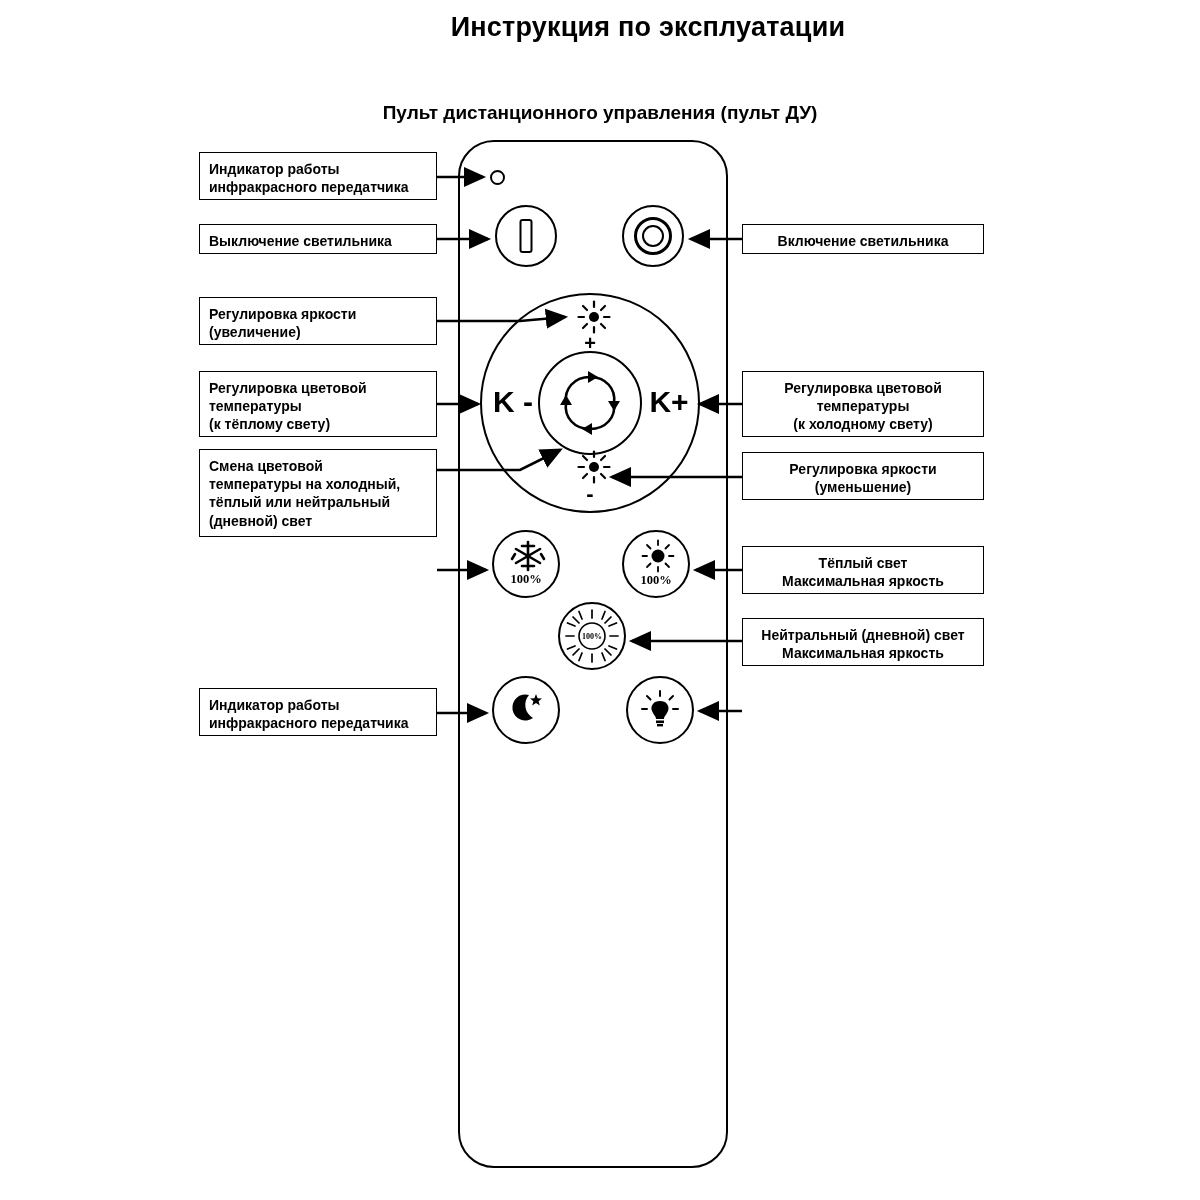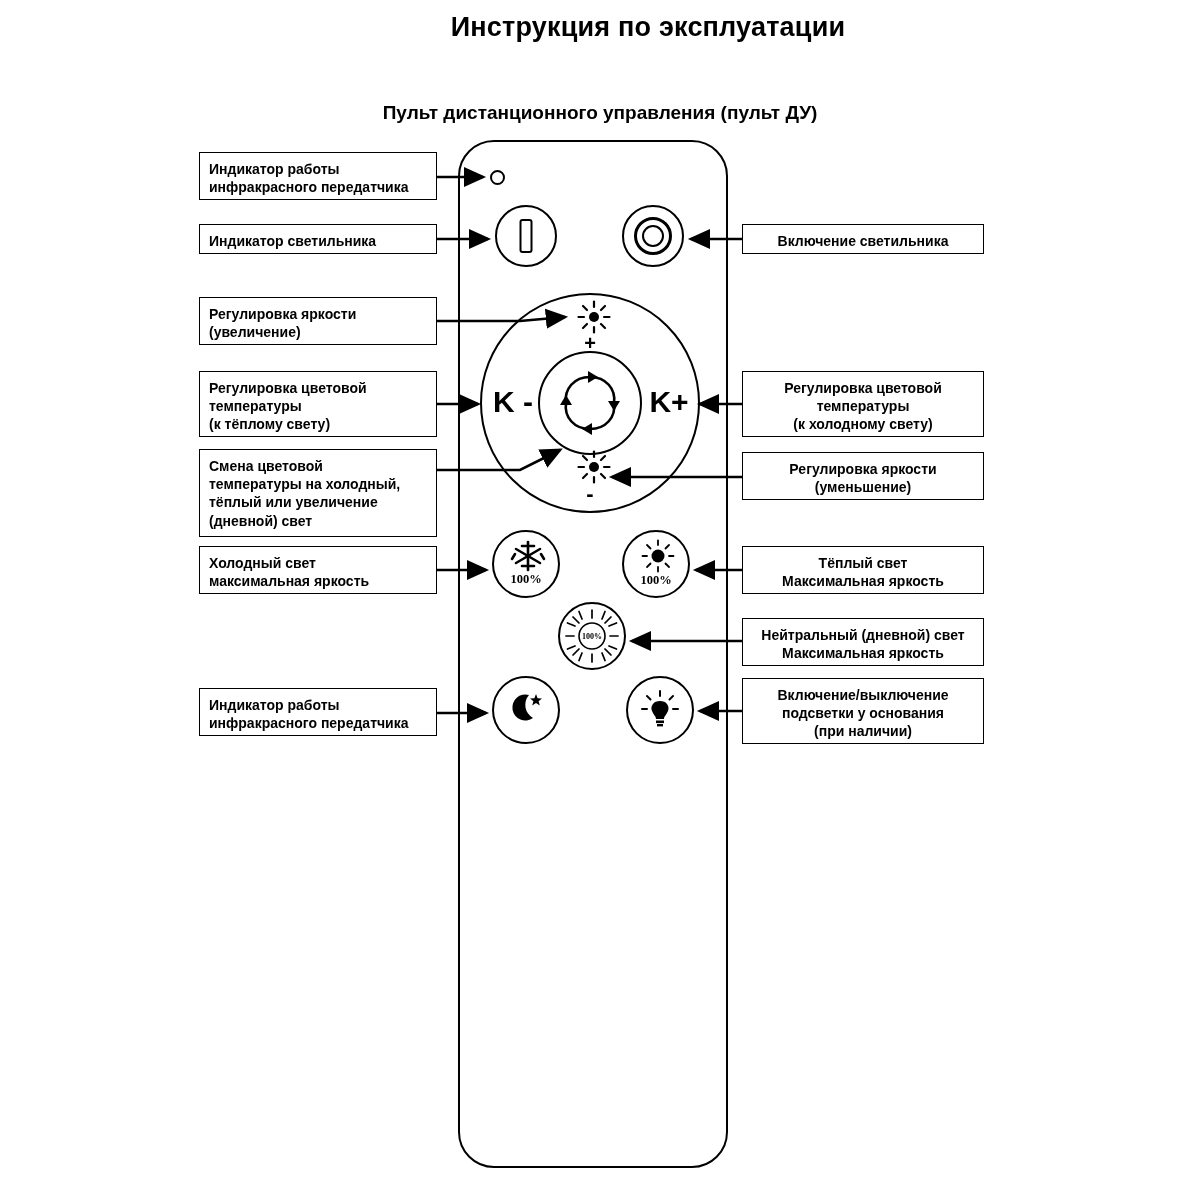--- a/index.html
+++ b/index.html
@@ -332,58 +332,53 @@
         <line x1="35" y1="8" x2="31.5" y2="11.5"></line>
         <line x1="4" y1="21" x2="9" y2="21"></line>
         <line x1="40" y1="21" x2="35" y2="21"></line>
       </g>
     </svg>
   </div>
 
   <div class="callout left" style="left:199px; top:152px;  width:238px; height:48px;">Индикатор работы
 инфракрасного передатчика</div>
 
-  <div class="callout left" style="left:199px; top:224px;  width:238px; height:30px;">Индикатор светильника</div>
+  <div class="callout left" style="left:199px; top:224px;  width:238px; height:30px;">Выключение светильника</div>
 
   <div class="callout right" style="left:742px; top:224px;  width:242px; height:30px;">Включение светильника</div>
 
   <div class="callout left" style="left:199px; top:297px;  width:238px; height:48px;">Регулировка яркости
 (увеличение)</div>
 
   <div class="callout left" style="left:199px; top:371px;  width:238px; height:66px;">Регулировка цветовой
 температуры
 (к тёплому свету)</div>
 
   <div class="callout right" style="left:742px; top:371px;  width:242px; height:66px;">Регулировка цветовой
 температуры
 (к холодному свету)</div>
 
   <div class="callout left" style="left:199px; top:449px;  width:238px; height:88px;">Смена цветовой
 температуры на холодный,
-тёплый или увеличение
+тёплый или нейтральный
 (дневной) свет</div>
 
   <div class="callout right" style="left:742px; top:452px;  width:242px; height:48px;">Регулировка яркости
 (уменьшение)</div>
 
-  <div class="callout left" style="left:199px; top:546px;  width:238px; height:48px;">Холодный свет
-максимальная яркость</div>
 
   <div class="callout right" style="left:742px; top:546px;  width:242px; height:48px;">Тёплый свет
 Максимальная яркость</div>
 
   <div class="callout right" style="left:742px; top:618px;  width:242px; height:48px;">Нейтральный (дневной) свет
 Максимальная яркость</div>
 
   <div class="callout left" style="left:199px; top:688px;  width:238px; height:48px;">Индикатор работы
 инфракрасного передатчика</div>
 
-  <div class="callout right" style="left:742px; top:678px;  width:242px; height:66px;">Включение/выключение
-подсветки у основания
-(при наличии)</div>
 
   <svg id="arrows" viewBox="0 0 1200 1200">
     <defs>
       <marker id="ah" markerWidth="9" markerHeight="9" refX="7.4" refY="4.5" orient="auto">
         <polygon points="0,0.6 8.6,4.5 0,8.4" fill="#000"></polygon>
       </marker>
     </defs>
     <g stroke="#000" stroke-width="2.6" fill="none" marker-end="url(#ah)">
 
       <line x1="437" y1="177" x2="483" y2="177"></line>

